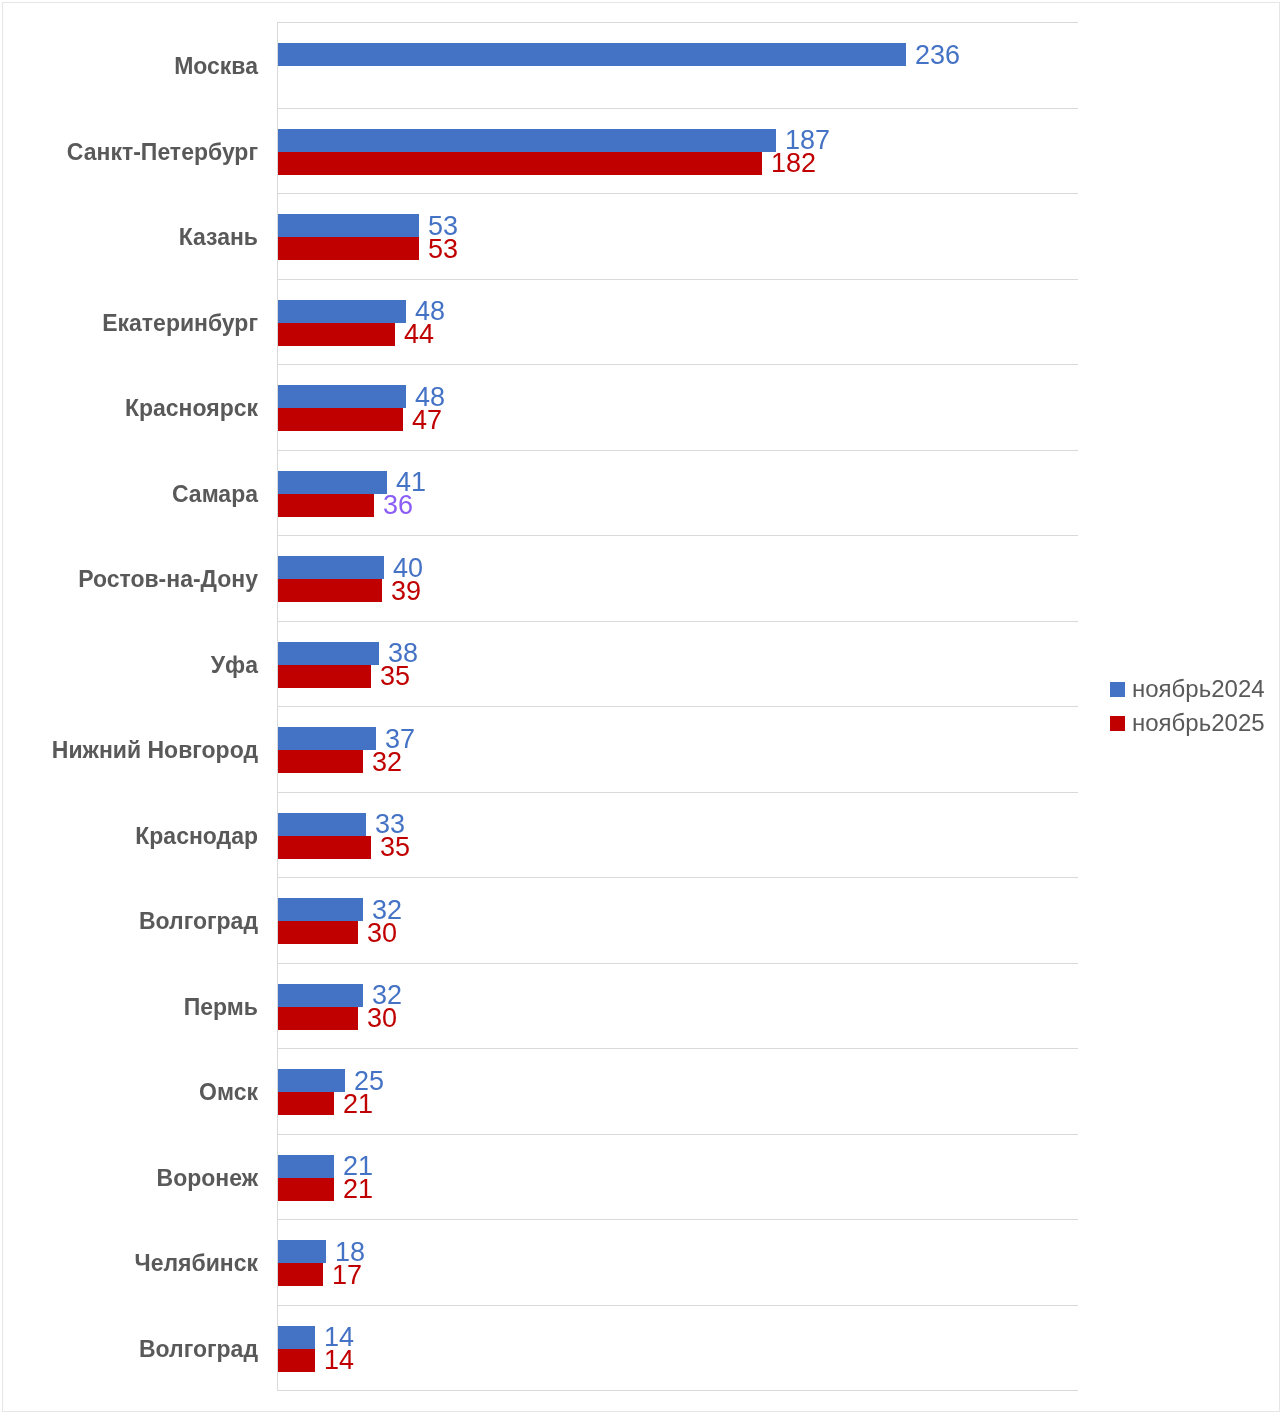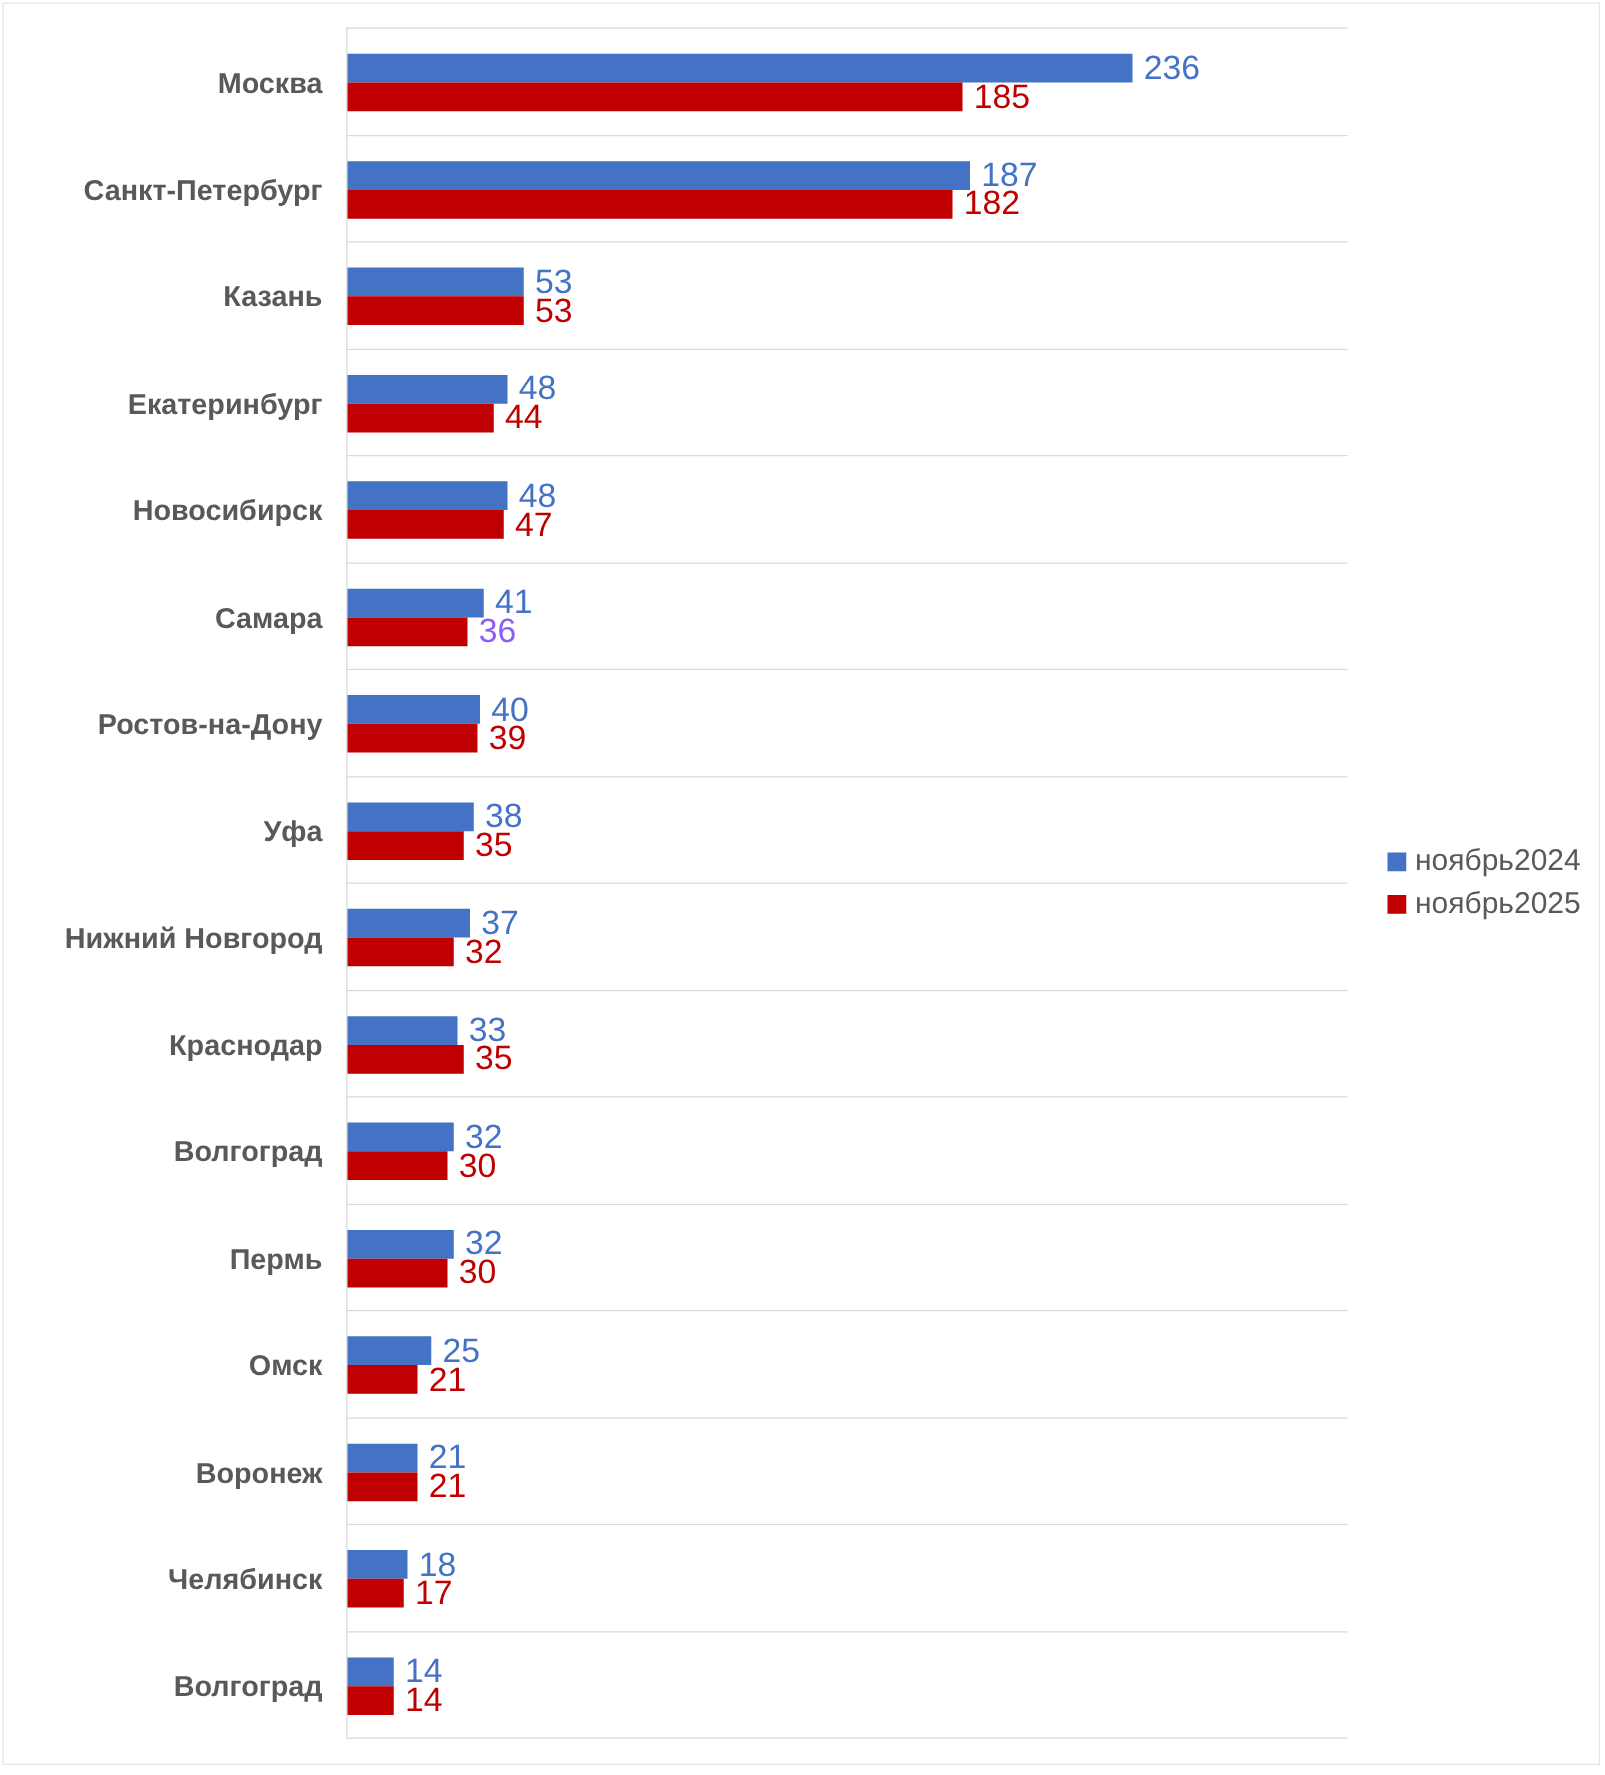--- a/index.html
+++ b/index.html
@@ -155,24 +155,20 @@
         <span class="legend-swatch" style="background: rgb(192, 0, 0);"></span>
         <span class="legend-text">ноябрь2025</span>
       </div>
     </div>
 
 <div class="cat-label" style="top: 53px;">Москва</div>
     <div class="bar-wrap" style="top: 43px; width: 708px;">
       <div class="bar" title="ноябрь2024: 236" style="width: 628px; background: rgb(68, 114, 196);"></div>
       <div class="bar-value" style="left: 637px; color: rgb(68, 114, 196);">236</div>
     </div>
-    <div class="bar-wrap" style="top: 66px; width: 572px;">
-      <div class="bar" title="ноябрь2025: 185" style="width: 492px; background: rgb(192, 0, 0);"></div>
-      <div class="bar-value" style="left: 501px; color: rgb(192, 0, 0);">185</div>
-    </div>
     <div class="cat-label" style="top: 138.5px;">Санкт-Петербург</div>
     <div class="bar-wrap" style="top: 128.5px; width: 578px;">
       <div class="bar" title="ноябрь2024: 187" style="width: 498px; background: rgb(68, 114, 196);"></div>
       <div class="bar-value" style="left: 507px; color: rgb(68, 114, 196);">187</div>
     </div>
     <div class="bar-wrap" style="top: 151.5px; width: 564px;">
       <div class="bar" title="ноябрь2025: 182" style="width: 484px; background: rgb(192, 0, 0);"></div>
       <div class="bar-value" style="left: 493px; color: rgb(192, 0, 0);">182</div>
     </div>
     <div class="cat-label" style="top: 224px;">Казань</div>
@@ -186,21 +182,21 @@
     </div>
     <div class="cat-label" style="top: 309.5px;">Екатеринбург</div>
     <div class="bar-wrap" style="top: 299.5px; width: 208px;">
       <div class="bar" title="ноябрь2024: 48" style="width: 128px; background: rgb(68, 114, 196);"></div>
       <div class="bar-value" style="left: 137px; color: rgb(68, 114, 196);">48</div>
     </div>
     <div class="bar-wrap" style="top: 322.5px; width: 197px;">
       <div class="bar" title="ноябрь2025: 44" style="width: 117px; background: rgb(192, 0, 0);"></div>
       <div class="bar-value" style="left: 126px; color: rgb(192, 0, 0);">44</div>
     </div>
-    <div class="cat-label" style="top: 395px;">Новосибирск</div>
+    <div class="cat-label" style="top: 395px;">Красноярск</div>
     <div class="bar-wrap" style="top: 385px; width: 208px;">
       <div class="bar" title="ноябрь2024: 48" style="width: 128px; background: rgb(68, 114, 196);"></div>
       <div class="bar-value" style="left: 137px; color: rgb(68, 114, 196);">48</div>
     </div>
     <div class="bar-wrap" style="top: 408px; width: 205px;">
       <div class="bar" title="ноябрь2025: 47" style="width: 125px; background: rgb(192, 0, 0);"></div>
       <div class="bar-value" style="left: 134px; color: rgb(192, 0, 0);">47</div>
     </div>
     <div class="cat-label" style="top: 480.5px;">Самара</div>
     <div class="bar-wrap" style="top: 470.5px; width: 189px;">

